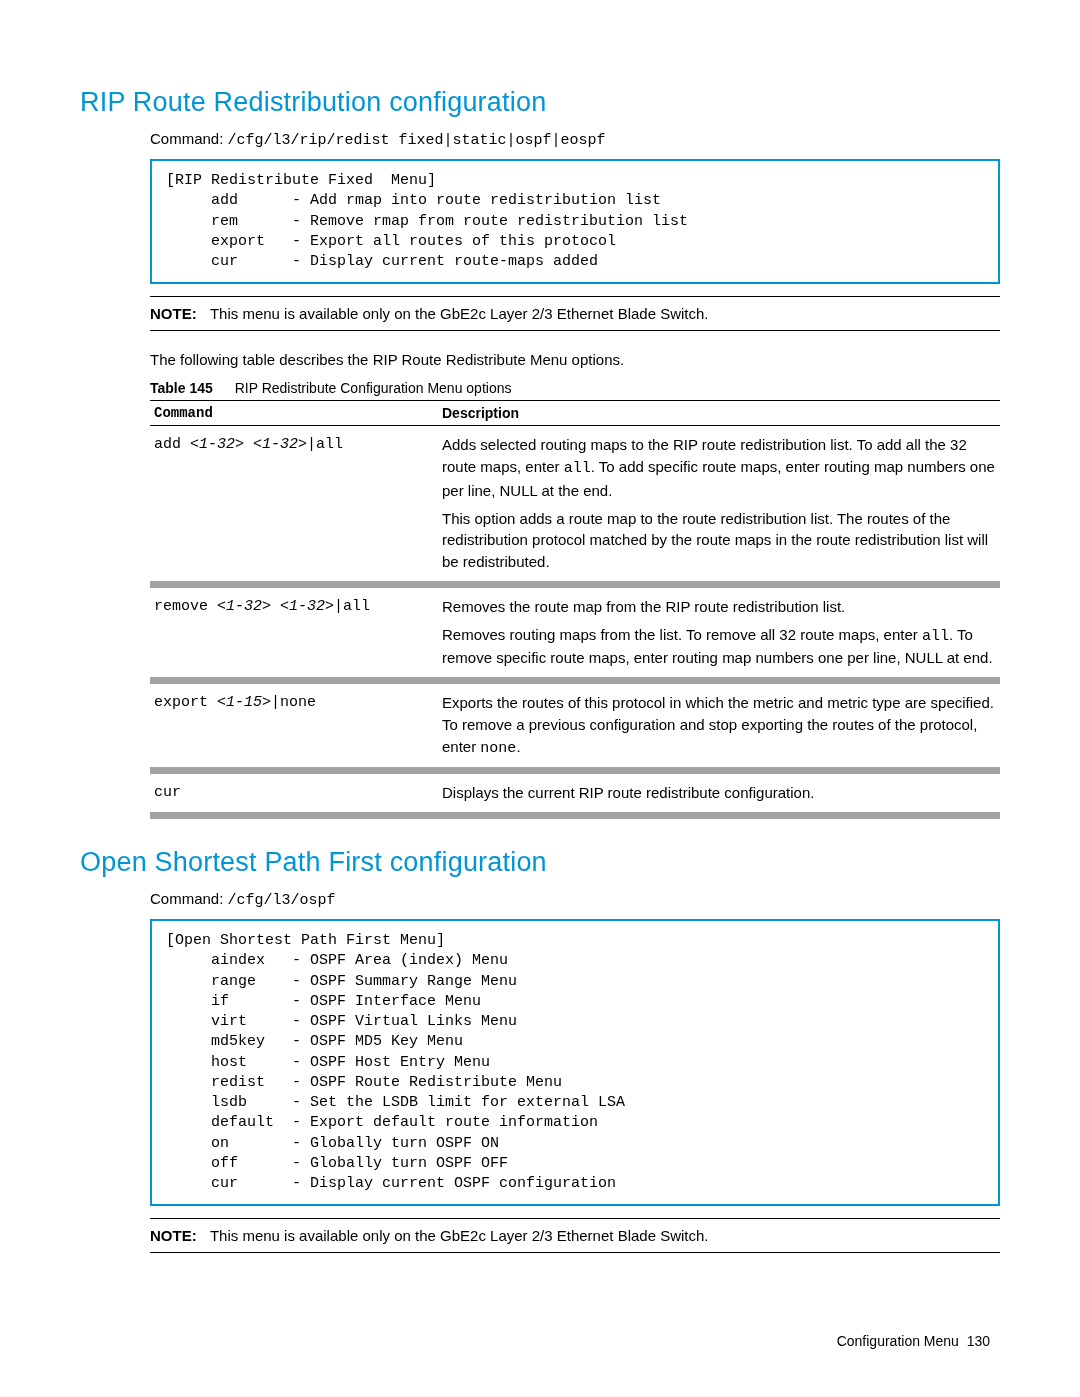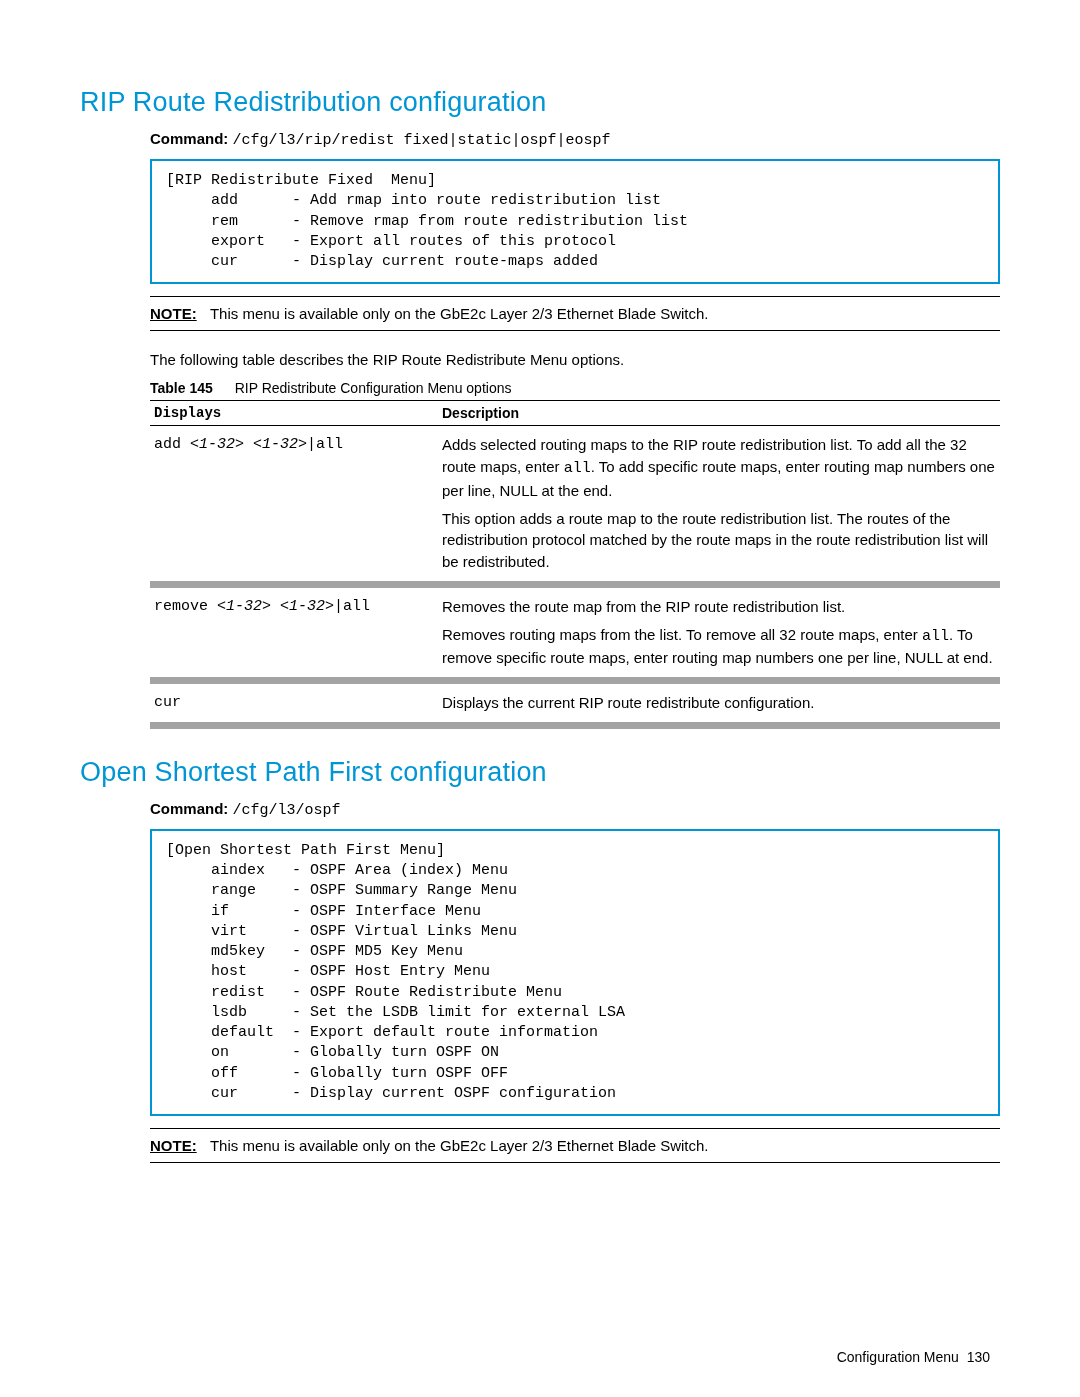--- a/index.html
+++ b/index.html
@@ -23,21 +23,21 @@
     letter-spacing: 0.2px;
   }
   .indent {
     margin-left: 70px;
   }
   .cmd-line {
     font-size: 15px;
     margin: 4px 0 10px 0;
   }
   .cmd-label {
-    font-weight: 700;
+    font-weight: 400;
   }
   .mono {
     font-family: "Courier New", Courier, monospace;
     font-size: 15px;
   }
   .menu-box {
     border: 2px solid #0096d6;
     padding: 10px 14px 10px 14px;
     margin: 4px 0 12px 0;
     font-family: "Courier New", Courier, monospace;
@@ -50,21 +50,20 @@
     border-bottom: 1px solid #000;
     padding: 6px 0;
     margin: 8px 0 14px 0;
     font-size: 15px;
     line-height: 1.4;
   }
   .note-label {
     font-weight: 700;
     display: inline-block;
     width: 56px;
-    text-decoration: underline;
   }
   .para {
     font-size: 15px;
     margin: 18px 0 10px 0;
     line-height: 1.4;
   }
   .table-caption {
     font-size: 14px;
     margin: 6px 0 2px 0;
   }
@@ -92,21 +91,21 @@
     font-size: 15px;
     vertical-align: top;
     line-height: 1.45;
   }
   .col-cmd {
     width: 280px;
     font-family: "Courier New", Courier, monospace;
   }
   .footer {
     position: absolute;
-    bottom: 32px;
+    bottom: 48px;
     right: 90px;
     font-size: 14px;
   }
   .desc-block {
     margin-bottom: 6px;
   }
   .desc-block:last-child {
     margin-bottom: 0;
   }
 </style>
@@ -137,38 +136,42 @@
     <div class="para">The following table describes the RIP Route Redistribute Menu options.</div>
 
     <div class="table-caption">
       <span class="tbl-label">Table 145</span>
       <span>RIP Redistribute Configuration Menu options</span>
     </div>
 
     <table class="config-table">
       <thead>
         <tr>
-          <th class="col-cmd">Displays</th>
+          <th class="col-cmd">Command</th>
           <th>Description</th>
         </tr>
       </thead>
       <tbody>
         <tr>
           <td class="col-cmd">add <i>&lt;1-32&gt; &lt;1-32&gt;</i>|all</td>
           <td>
               <div class="desc-block">Adds selected routing maps to the RIP route redistribution list. To add all the 32 route maps, enter <span class="mono">all</span>. To add specific route maps, enter routing map numbers one per line, NULL at the end.</div>
               <div class="desc-block">This option adds a route map to the route redistribution list. The routes of the redistribution protocol matched by the route maps in the route redistribution list will be redistributed.</div>
             </td>
         </tr>
         <tr>
           <td class="col-cmd">remove <i>&lt;1-32&gt; &lt;1-32&gt;</i>|all</td>
           <td>
               <div class="desc-block">Removes the route map from the RIP route redistribution list.</div>
               <div class="desc-block">Removes routing maps from the list. To remove all 32 route maps, enter <span class="mono">all</span>. To remove specific route maps, enter routing map numbers one per line, NULL at end.</div>
             </td>
+        </tr>
+        <tr>
+          <td class="col-cmd">export <i>&lt;1-15&gt;</i>|none</td>
+          <td>Exports the routes of this protocol in which the metric and metric type are specified. To remove a previous configuration and stop exporting the routes of the protocol, enter <span class="mono">none</span>.</td>
         </tr>
         <tr>
           <td class="col-cmd">cur</td>
           <td>Displays the current RIP route redistribute configuration.</td>
         </tr>
       </tbody>
     </table>
   </div>
 
   <h2 class="section" style="margin-top:28px;">Open Shortest Path First configuration</h2>

